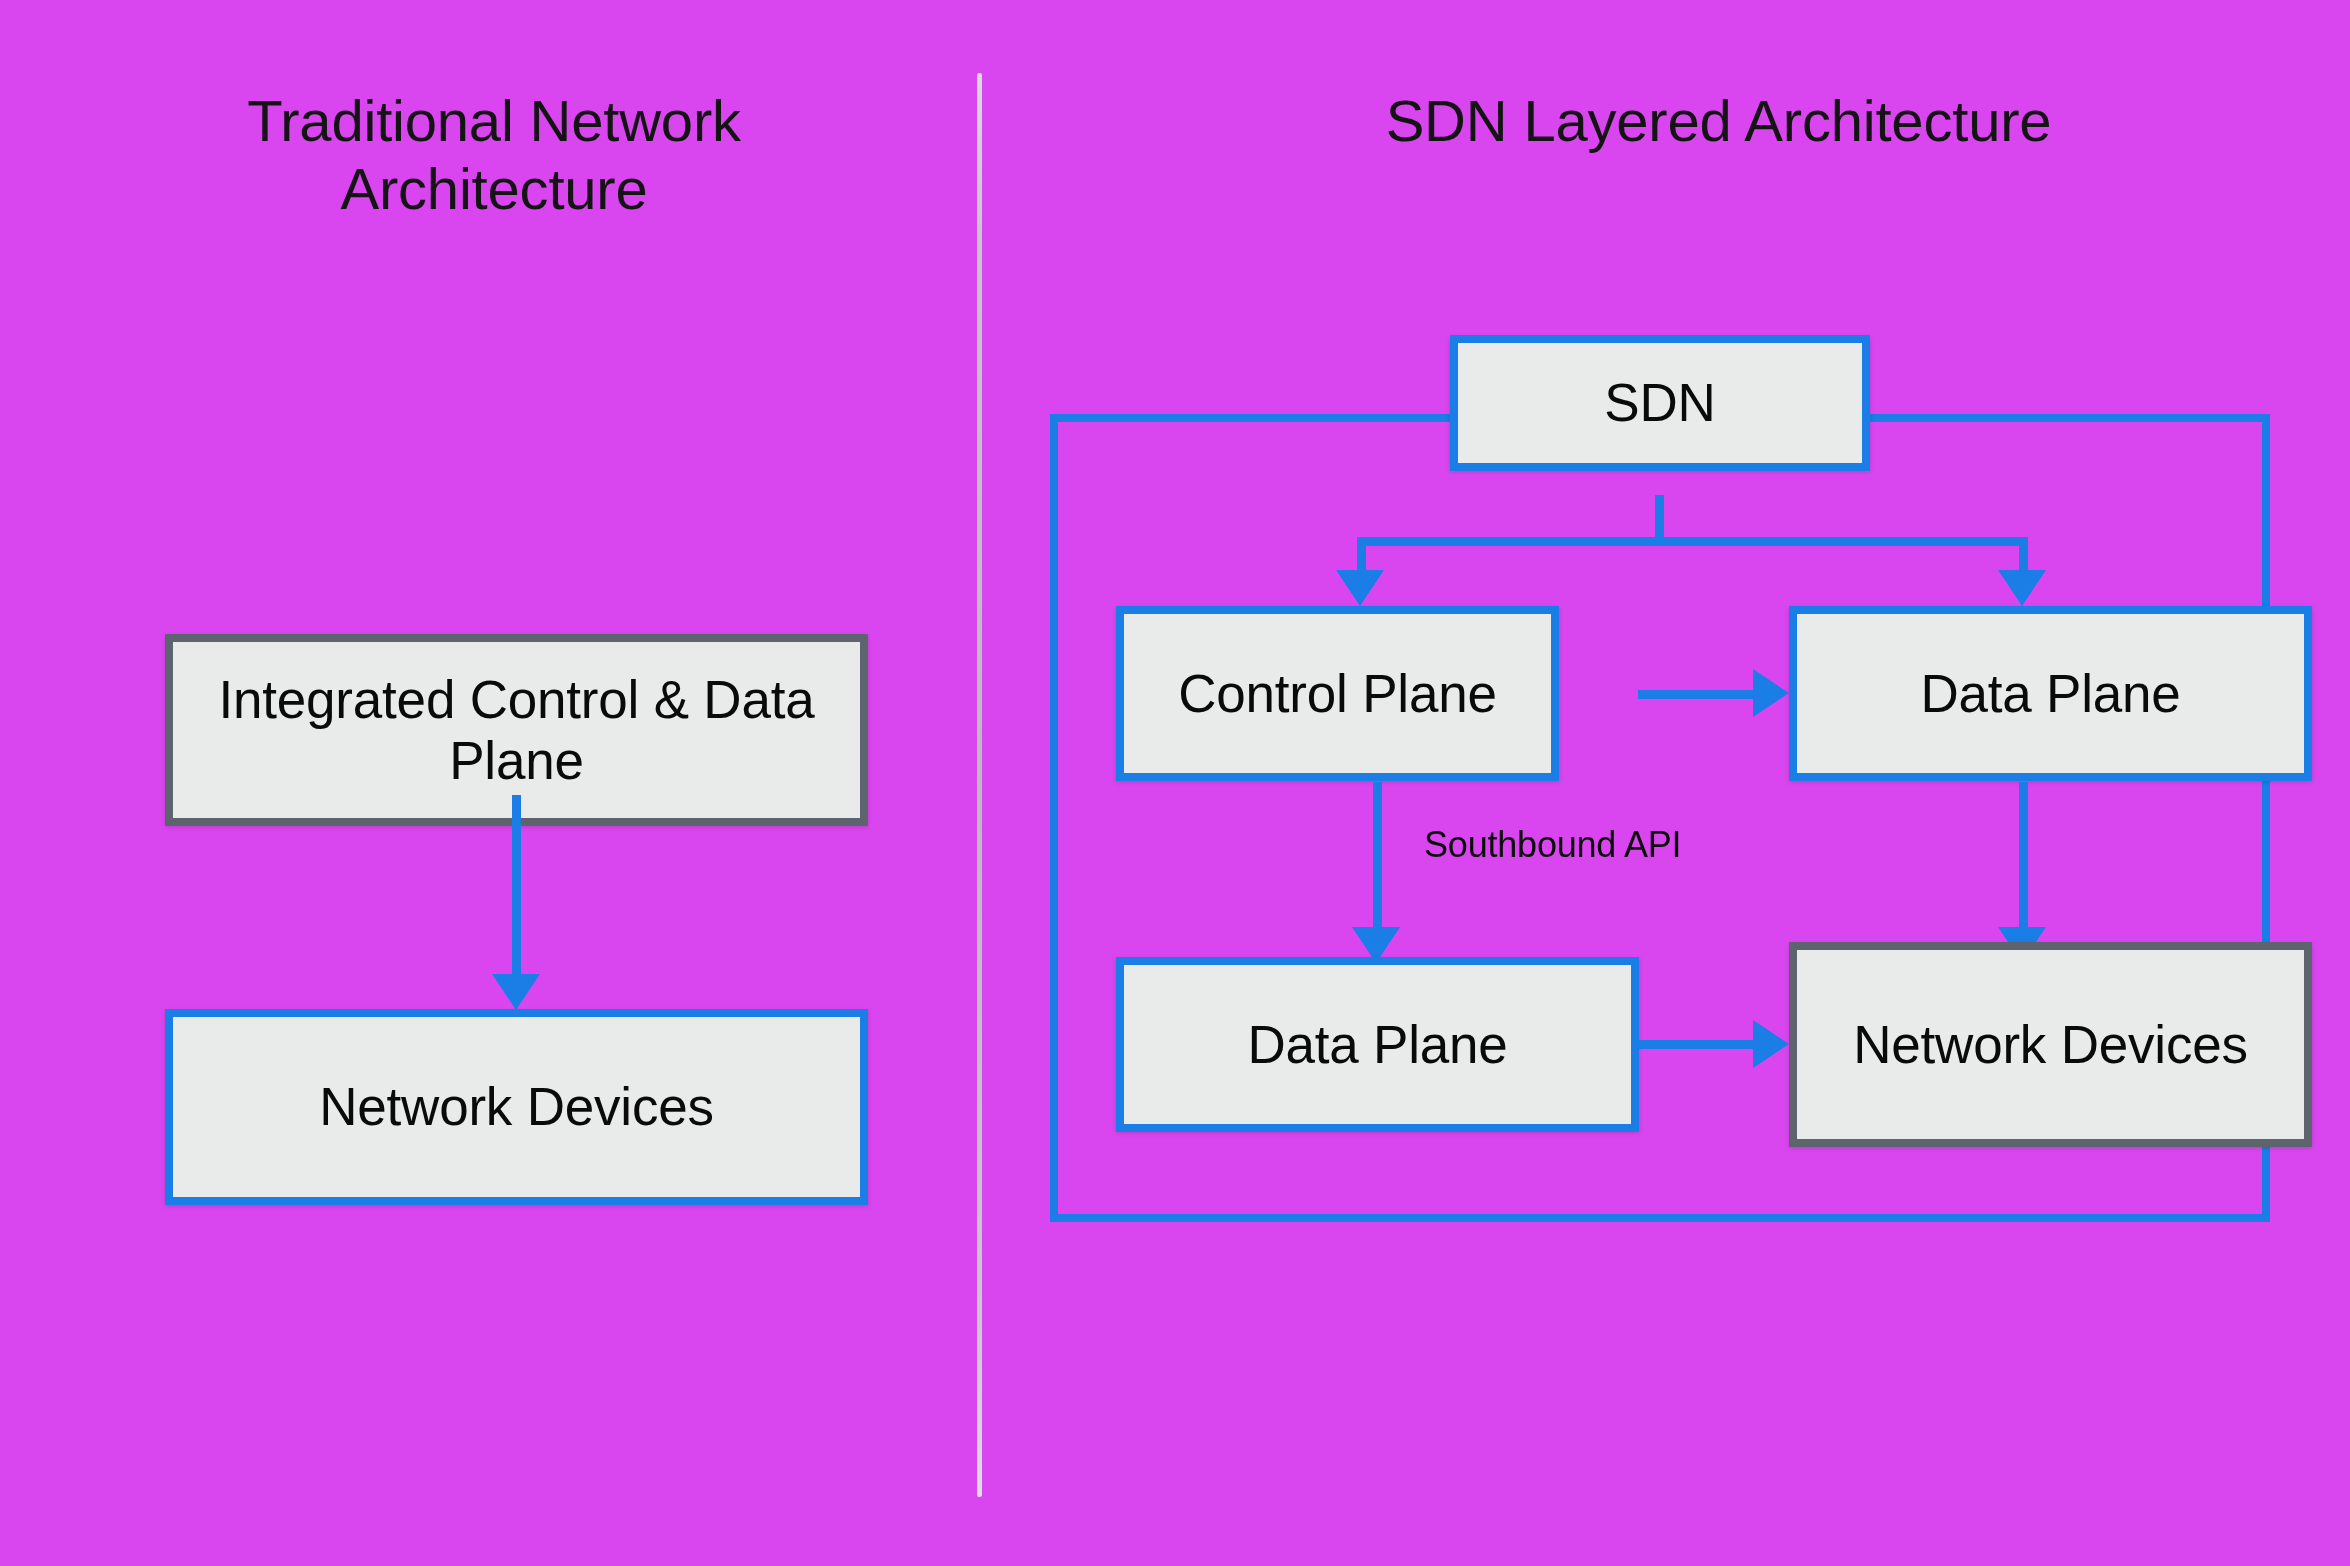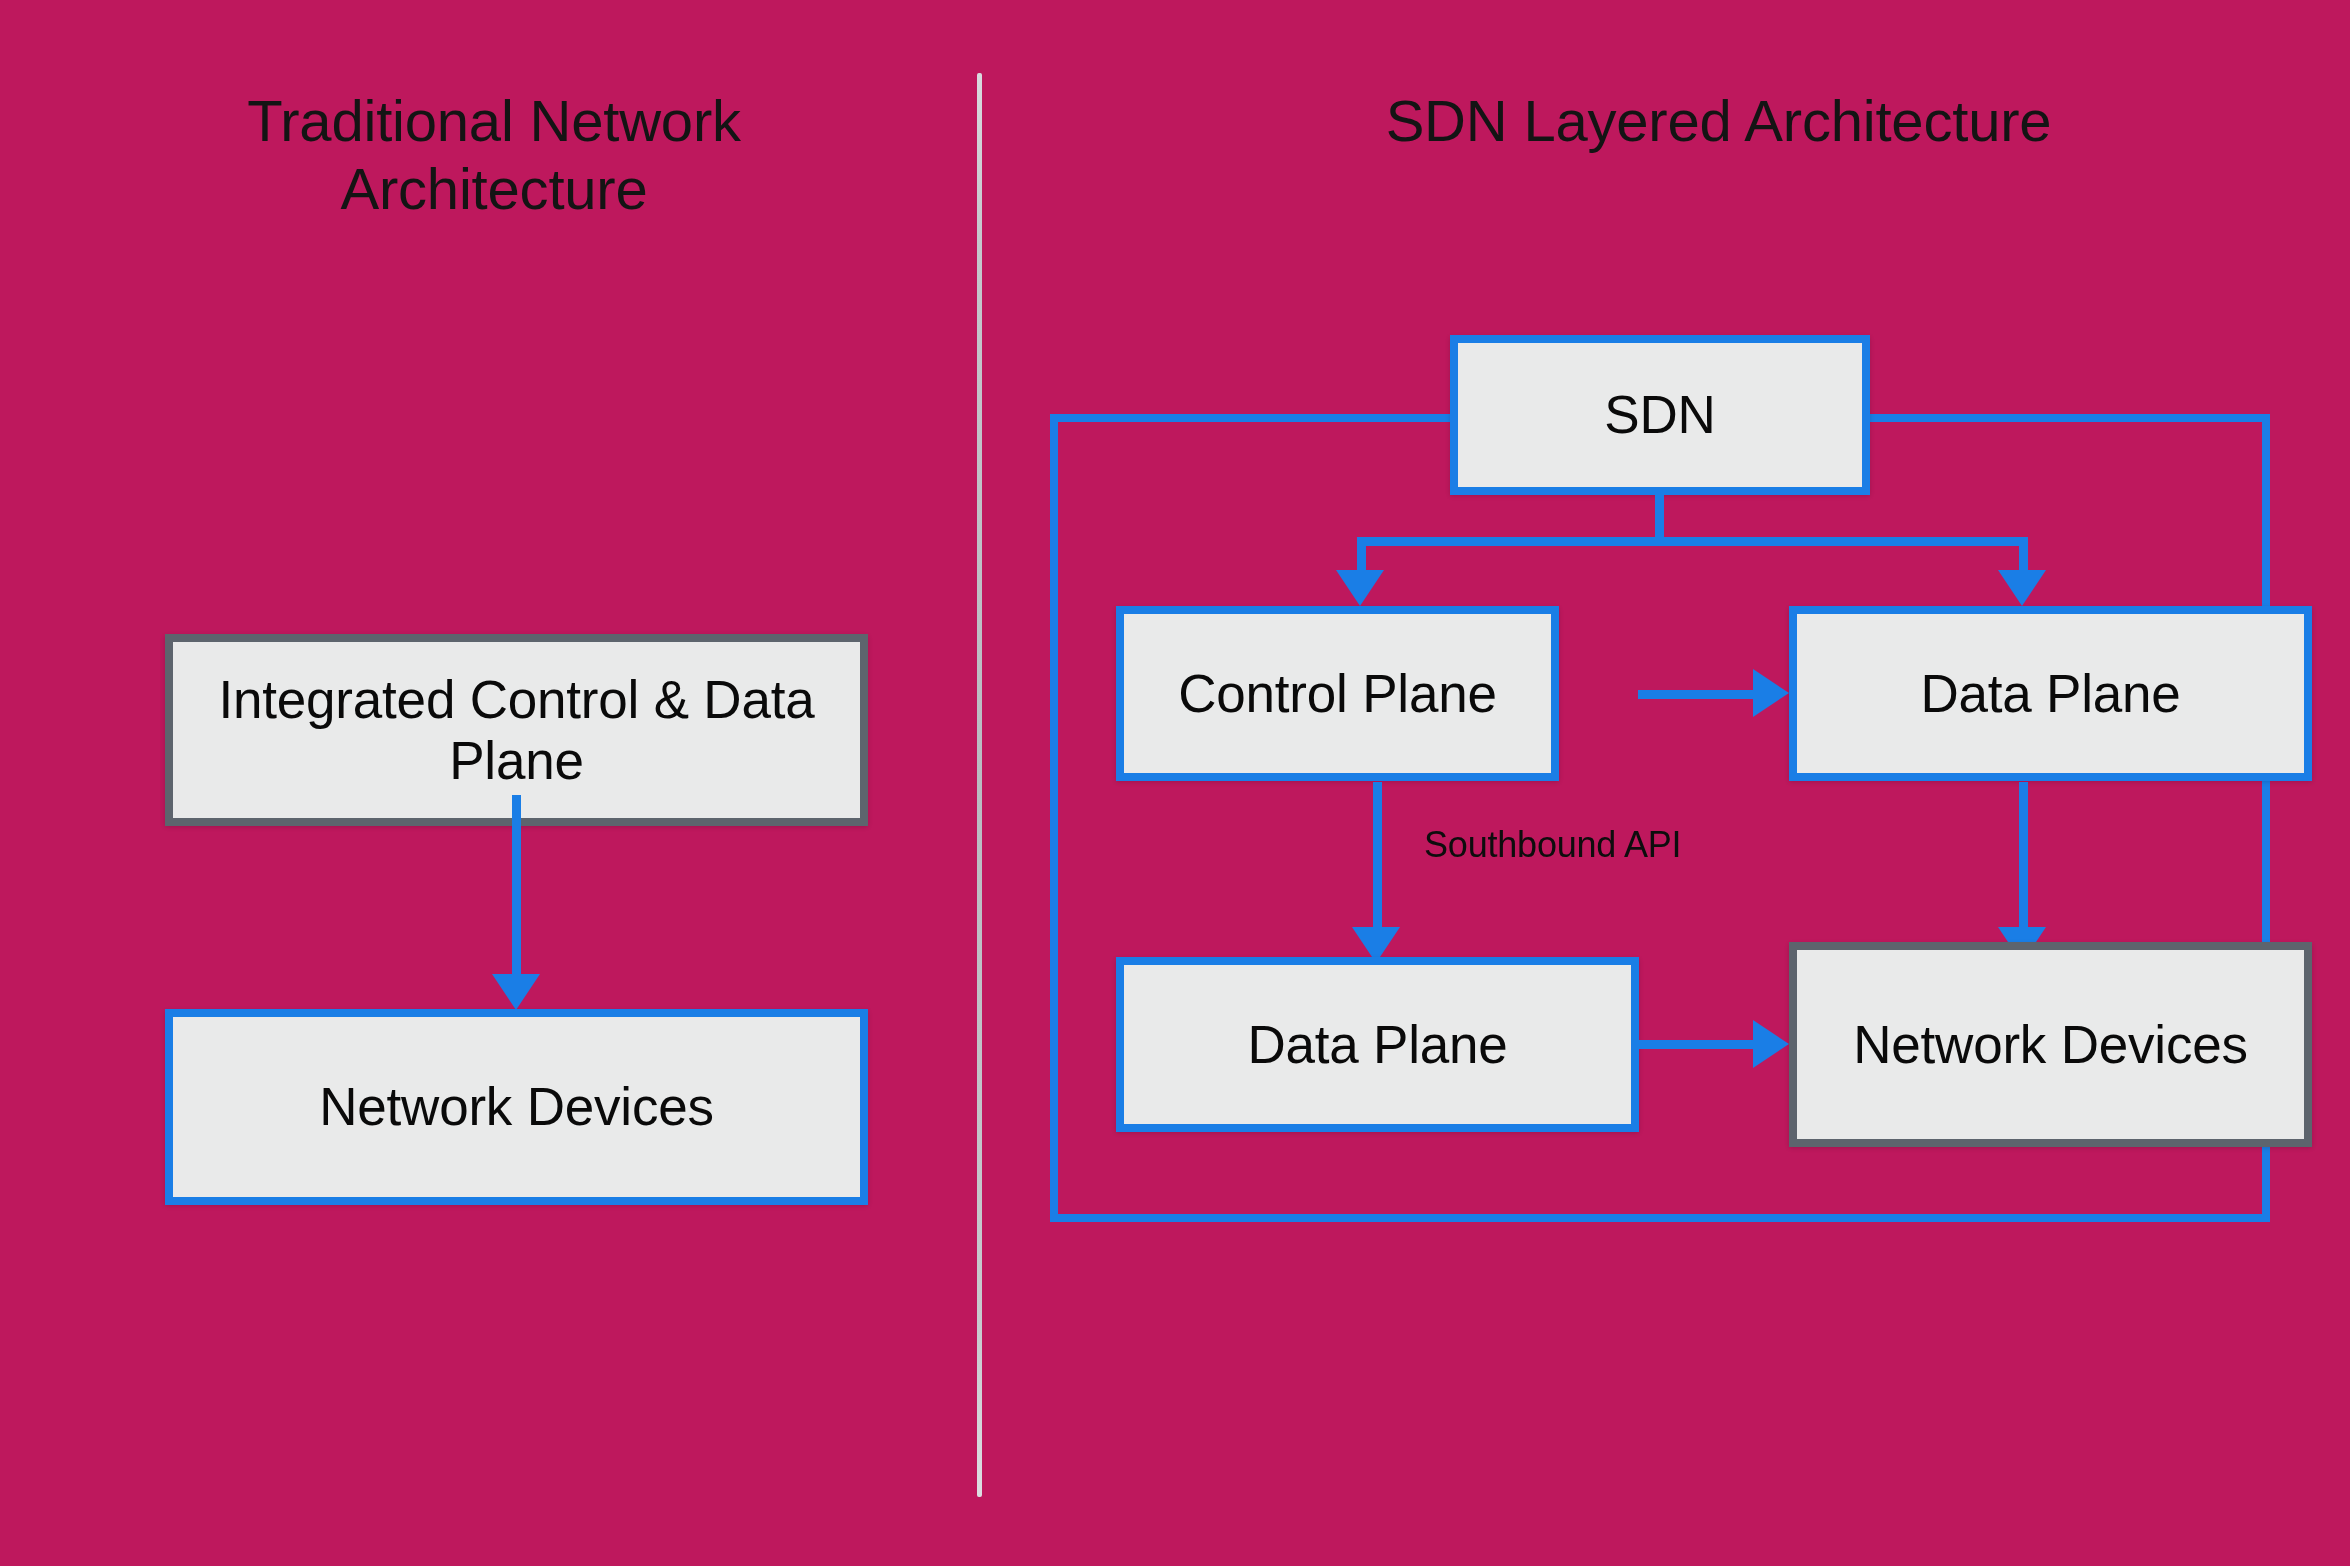--- a/index.html
+++ b/index.html
@@ -8,21 +8,21 @@
     padding: 0;
     background: #ffffff;
   }
   body {
     font-family: "Liberation Sans", sans-serif;
   }
   #canvas {
     position: relative;
     width: 2350px;
     height: 1567px;
-    background: #be185d;
+    background: #d946ef;
     overflow: hidden;
   }
 
   
   .divider {
     position: absolute;
     left: 977px;
     top: 73px;
     width: 4.7px;
     height: 1424px;
@@ -149,21 +149,21 @@
   <div class="node node-blue" style="left:165px; top:1009px; width:703px; height:196px;">
     <span class="label">Network Devices</span>
   </div>
 
   <div class="panel-title" id="title-right">SDN Layered Architecture</div>
 
   <div class="container-outline" style="left:1050px; top:414px; width:1220px; height:808px;"></div>
 
   <div class="outline-mask" style="left:1455px; top:407px; width:411px; height:24.5px;"></div>
 
-  <div class="node node-blue" style="left:1450px; top:335px; width:420px; height:160px;">
+  <div class="node node-blue" style="left:1450px; top:335px; width:420px; height:136px;">
     <span class="label">SDN</span>
   </div>
 
   <div class="line-v" style="left:1655px; top:495px; height:45px;"></div>
 
   <div class="line-h" style="left:1357px; top:537px; width:670px;"></div>
 
   <div class="line-v" style="left:1357px; top:537px; height:38px;"></div>
   <div class="arrow-down" style="left:1336px; top:570px;"></div>
 

